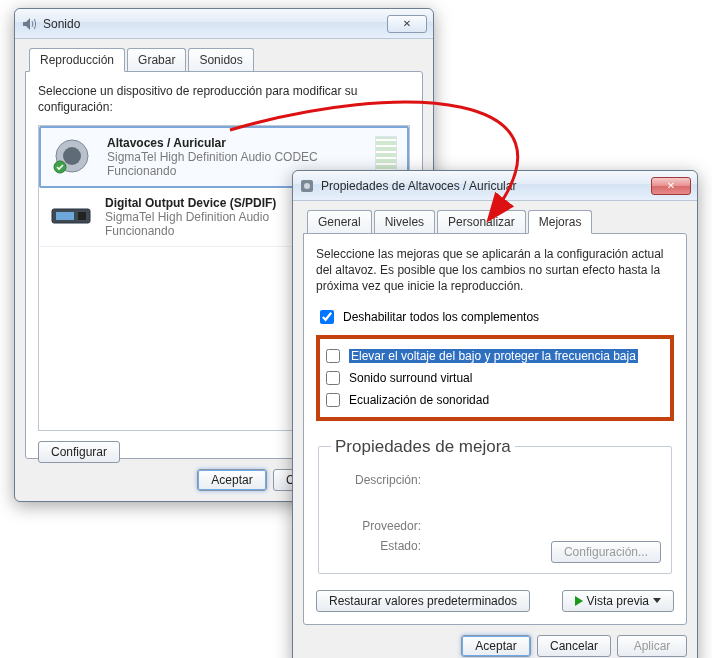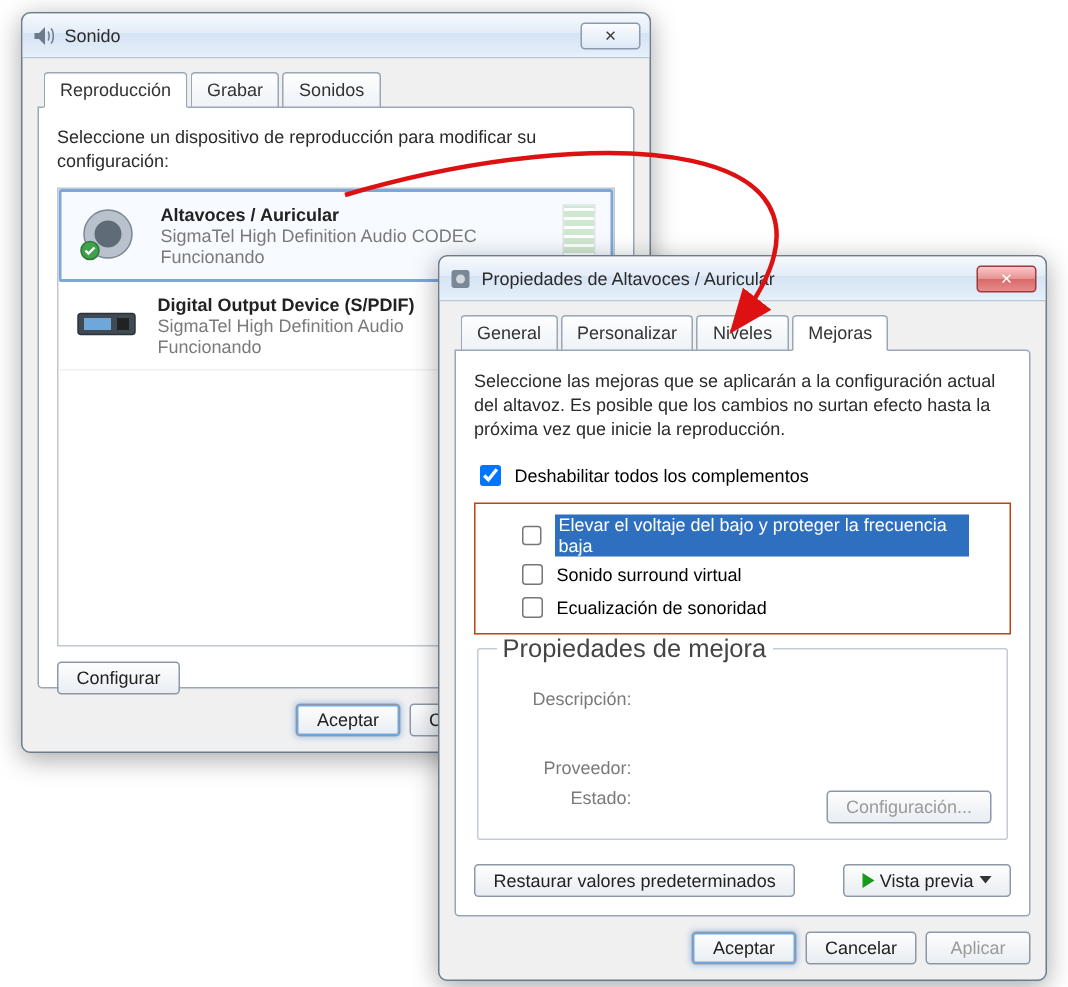--- a/index.html
+++ b/index.html
@@ -130,25 +130,25 @@
   }
   .sound-bottom-right { display:flex; gap:6px; }
   .dlg-btnrow { display:flex; justify-content:flex-end; gap:6px; padding:10px 0 0 0; }
 
   
   .props-panel { }
   .props-text { color:#2b2b2b; line-height:1.35; margin-bottom:12px;}
   label.chk { display:flex; align-items:center; gap:6px; margin: 4px 0; }
   input[type=checkbox]{ width:14px; height:14px; }
   .enh-list {
-    border: 1px solid #c2410c;
+    border: 4px solid #c2410c;
     background:#ffffff;
-    padding: 6px 25px;
+    padding: 6px 0;
     margin-top: 8px;
-    margin-bottom: 0;
+    margin-bottom: 16px;
   }
   .enh-item {
     display:flex; align-items:center; gap:6px;
     padding: 1px 2px;
   }
   .enh-item.hl .lbl {
     background: #2f6fc0;
     color: #ffffff;
     padding: 0 2px;
   }
@@ -250,22 +250,22 @@
           <rect x="2" y="2" width="12" height="12" rx="2" fill="#7a8896"></rect>
           <circle cx="8" cy="8" r="3" fill="#d0d7df"></circle>
         </svg>
     </span>
     <span class="title">Propiedades de Altavoces / Auricular</span>
     <span class="tb-btn close">✕</span>
   </div>
   <div class="client">
     <div class="tab-strip">
       <div class="tab">General</div>
+      <div class="tab">Niveles</div>
       <div class="tab">Personalizar</div>
-      <div class="tab">Niveles</div>
       <div class="tab active">Mejoras</div>
     </div>
     <div class="tab-panel props-panel">
       <div class="props-text">Seleccione las mejoras que se aplicarán a la configuración actual del altavoz. Es posible que los cambios no surtan efecto hasta la próxima vez que inicie la reproducción.</div>
 
       <label class="chk">
         <input type="checkbox" checked="" style="">
         <span>Deshabilitar todos los complementos</span>
       </label>
 

